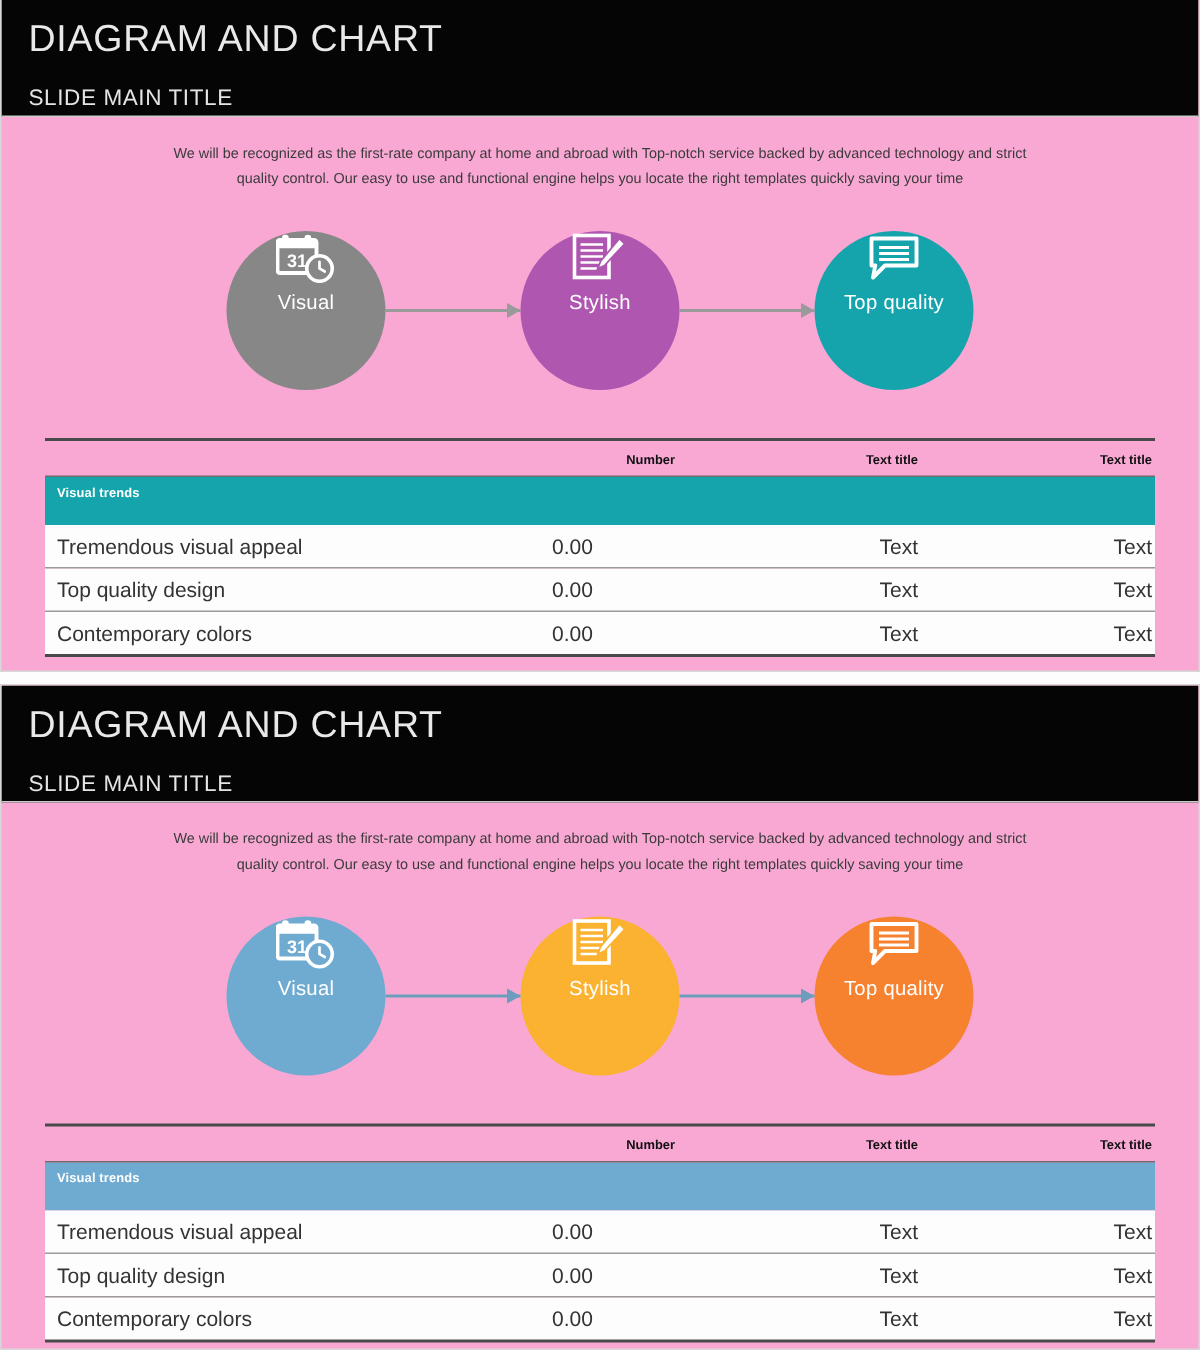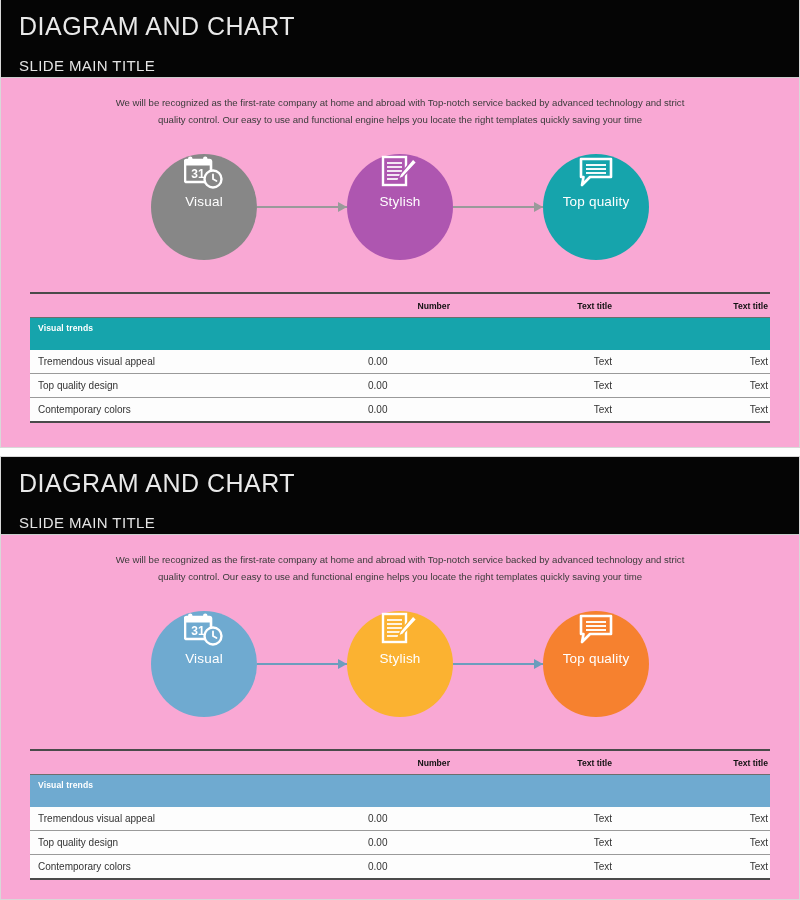--- a/index.html
+++ b/index.html
@@ -126,21 +126,21 @@
   .th-text2   { text-align: right; width: 110px; padding-right: 2px !important; }
 
   .section-row td {
     padding: 5px 8px 17px 8px;
     color: #ffffff;
     font-size: 8.6px;
     font-weight: bold;
     letter-spacing: 0.1px;
   }
   .data-table tbody tr.body-row td {
-    font-size: 10px;
+    font-size: 14px;
     color: #333333;
     padding: 6px 4px 6px 8px;
     border-bottom: 1px solid #9a9a9a;
     background: #fdfdfd;
   }
   .data-table tbody tr.body-row:first-of-type td { border-top: none; }
   .data-table tbody tr.body-row td.c-label  { text-align: left; }
   .data-table tbody tr.body-row td.c-number { text-align: left; padding-right: 60px; }
   .data-table tbody tr.body-row td.c-text1  { text-align: right; padding-right: 48px; }
   .data-table tbody tr.body-row td.c-text2  { text-align: right; padding-right: 2px; }

